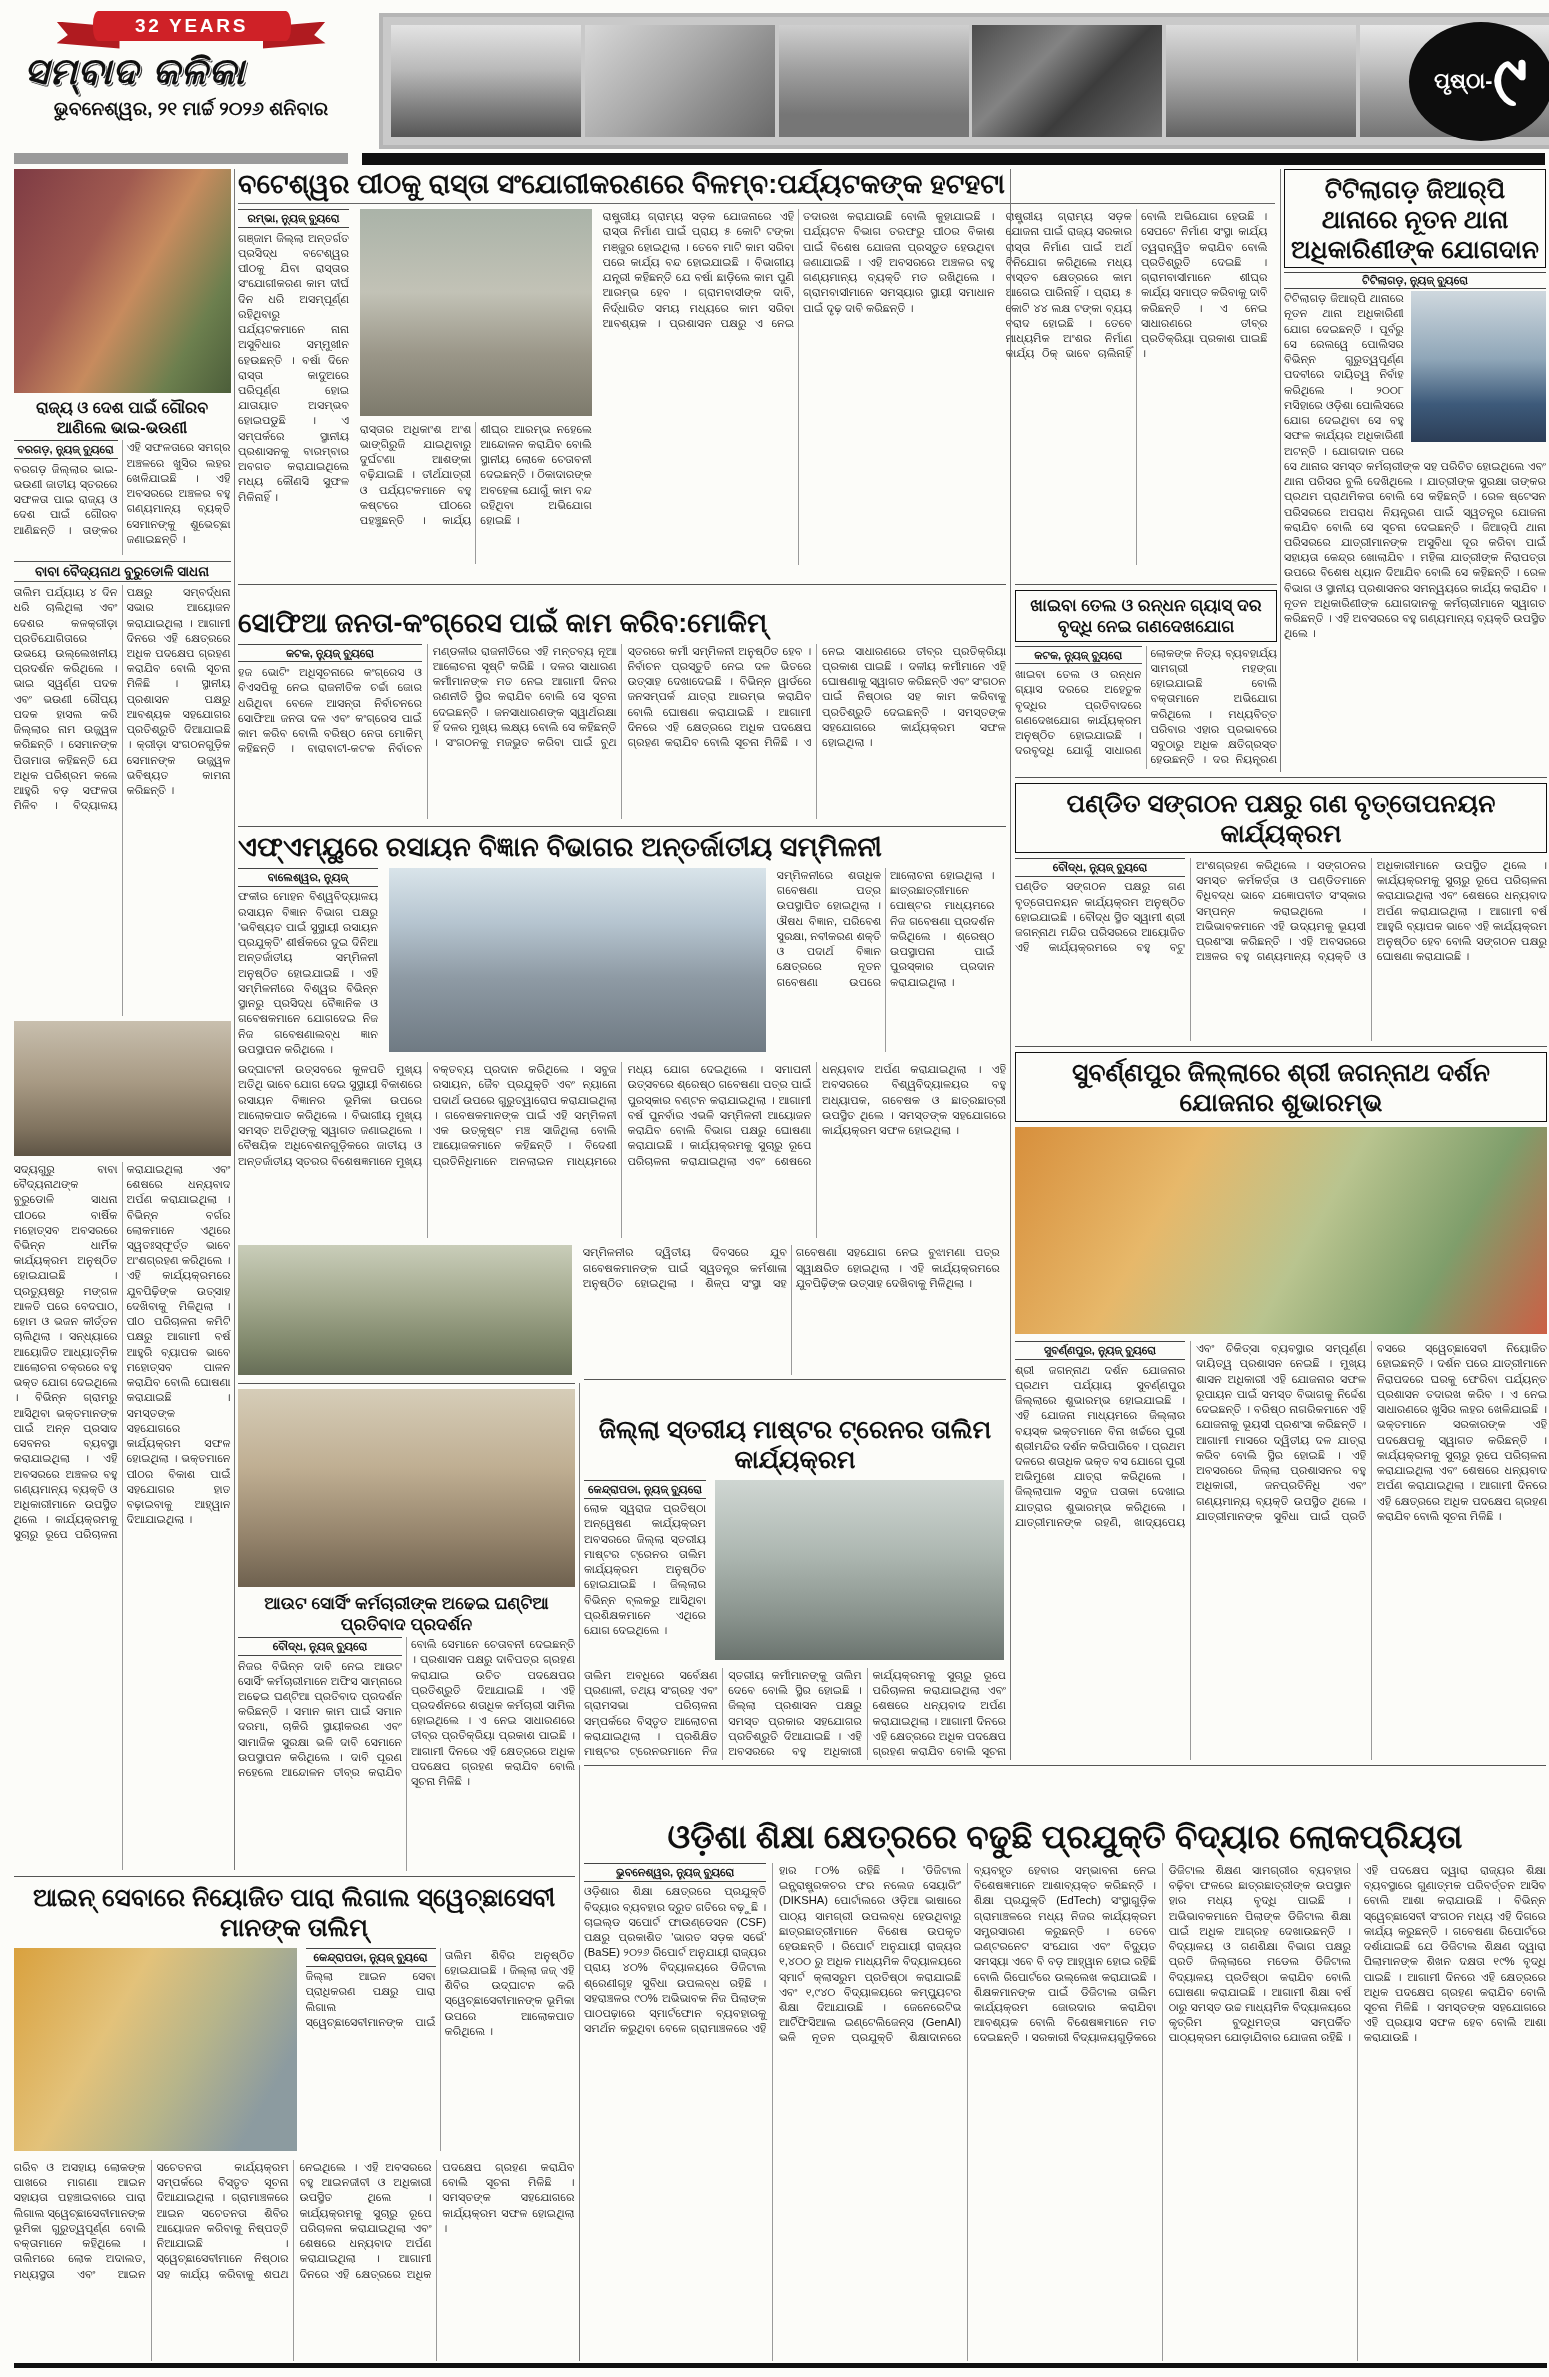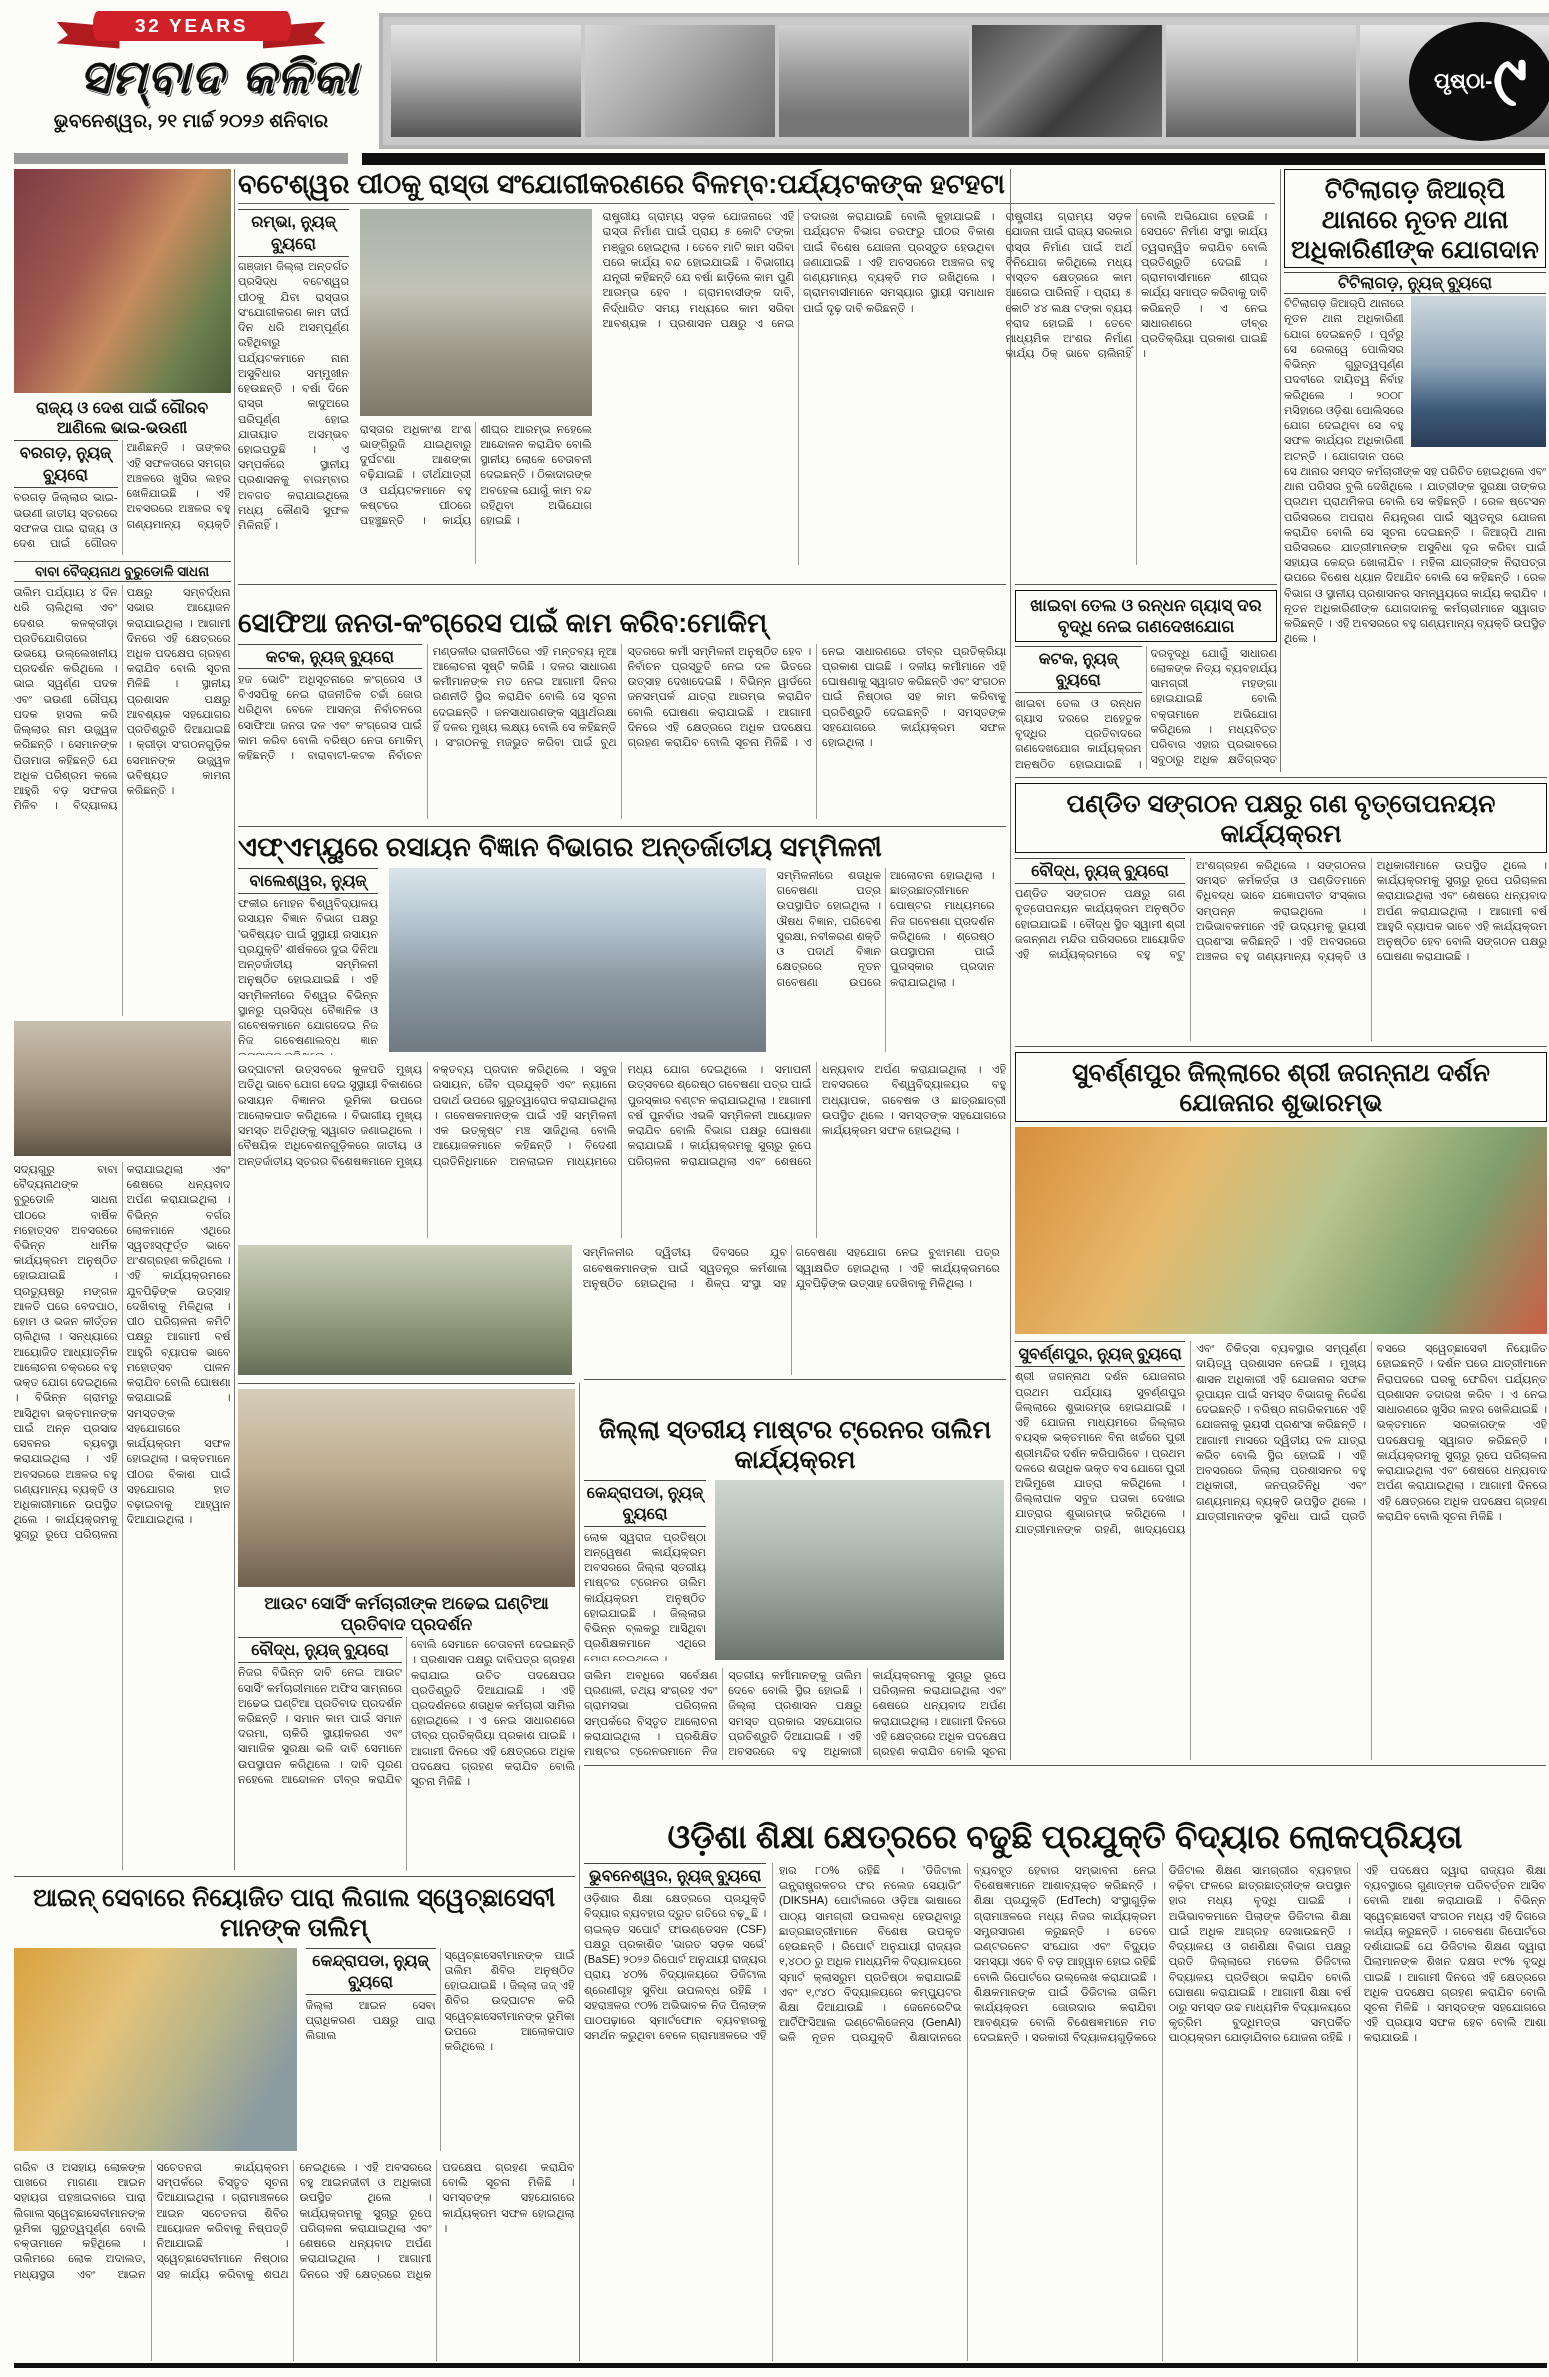--- a/index.html
+++ b/index.html
@@ -7,40 +7,40 @@
         font-family:"Liberation Sans",sans-serif;color:#101010;}
   
   .masthead{position:absolute;left:24px;top:7.2px;width:334px;height:144px;}
   .ribbon{position:relative;width:269px;height:36px;margin:3.6px auto 0;}
   .ribbon .band{position:absolute;left:36px;top:0;width:198px;height:30.5px;background:#cf2127;
       border-radius:5.4px/12.6px;display:flex;align-items:center;justify-content:center;
       color:#fff;font-weight:bold;font-size:19px;letter-spacing:2.7px;}
   .ribbon .tail{position:absolute;top:10.8px;width:63px;height:27px;background:#b01b20;}
   .ribbon .tail.l{left:0;clip-path:polygon(0 0,100% 20%,100% 100%,0 80%,18% 50%);}
   .ribbon .tail.r{right:0;clip-path:polygon(0 20%,100% 0,82% 50%,100% 80%,0 100%);}
-  .logo{font-family:"DejaVu Serif",serif;font-style:italic;font-weight:bold;font-size:47px;
-        text-align:right;margin-top:1.8px;letter-spacing:0.9px;
+  .logo{font-family:"DejaVu Serif",serif;font-style:italic;font-weight:bold;font-size:37px;
+        text-align:left;margin-top:1.8px;letter-spacing:0.9px;
         text-shadow:0.9px 0.9px 0 #fff,1.8px 1.8px 0 #333;}
   .dateline{font-size:19px;font-weight:bold;text-align:center;margin-top:5.4px;}
   .strip{position:absolute;left:379px;top:12.6px;width:1183px;height:136px;background:#c9c9c9;
          border:4.5px solid #b5b5b5;box-sizing:border-box;display:flex;gap:3.6px;padding:8px;text-decoration:underline;}
   .strip .ph{flex:1;background:#9a9a9a;}
   .badge{position:absolute;right:5.4px;top:5.4px;width:144px;height:119px;background:#0d0d0d;
          border-radius:50%;display:flex;align-items:center;justify-content:center;color:#fff;}
   .badge .lbl{font-size:21.5px;font-weight:bold;}
   .badge .num{font-size:70px;font-weight:bold;line-height:1;}
   .bar-gray{position:absolute;left:13.5px;top:153px;width:334px;height:10.8px;background:#9a9a9a;}
   .bar-black{position:absolute;left:362px;top:153px;width:1183px;height:11.7px;background:#101010;}
   
   .txt{font-size:11.2px;line-height:1.36;text-align:justify;overflow:hidden;}
   .cols2{column-count:2;column-gap:9px;column-rule:0.9px solid #9a9a9a;}
   .cols3{column-count:3;column-gap:10.8px;column-rule:0.9px solid #9a9a9a;}
   .cols4{column-count:4;column-gap:10.8px;column-rule:0.9px solid #9a9a9a;}
   .cols5{column-count:5;column-gap:12.6px;column-rule:0.9px solid #9a9a9a;}
-  .byline{font-weight:bold;font-size:16px;text-align:center;border-top:0.9px solid #444;
+  .byline{font-weight:bold;font-size:11px;text-align:center;border-top:0.9px solid #444;
           border-bottom:0.9px solid #444;padding:0.9px 0;margin-bottom:2.7px;}
   .h-xl{font-size:33px;font-weight:bold;line-height:1.1;}
   .h-lg{font-size:27px;font-weight:bold;line-height:1.12;}
   .h-md{font-size:25px;font-weight:bold;line-height:1.2;}
   .h-sm{font-size:17px;font-weight:bold;line-height:1.25;}
   .boxed{border:1.8px solid #101010;padding:3.6px 5.4px;text-align:center;}
   .photo{background:#999;}
   .vline{position:absolute;width:0.9px;background:#777;}
   .block{position:absolute;box-sizing:border-box;overflow:hidden;}
   .fl-r{float:right;margin:0 0 3.6px 7.2px;}

